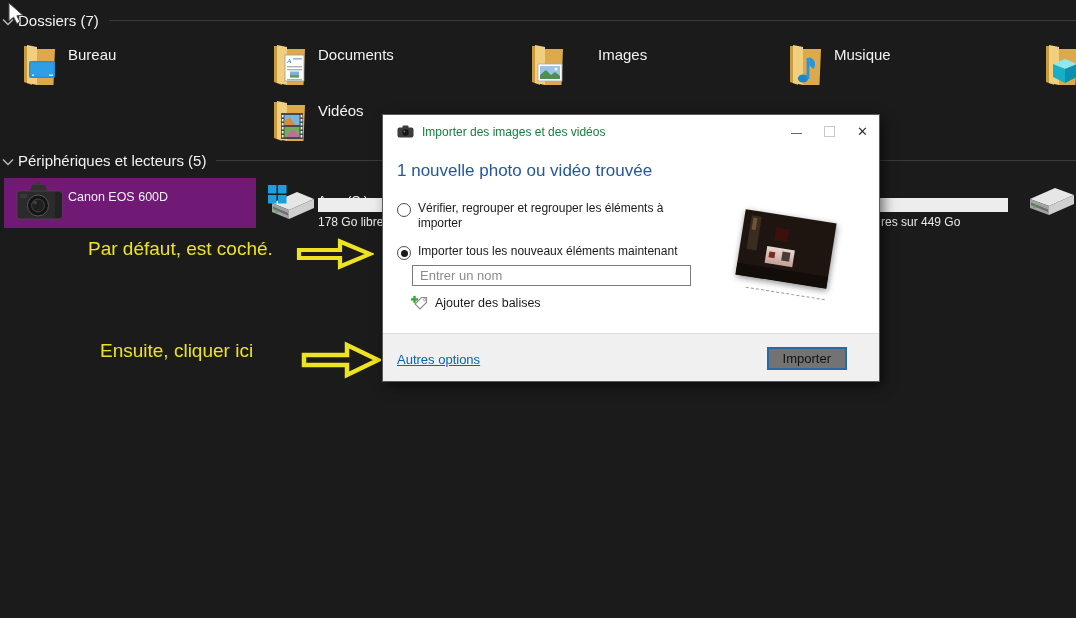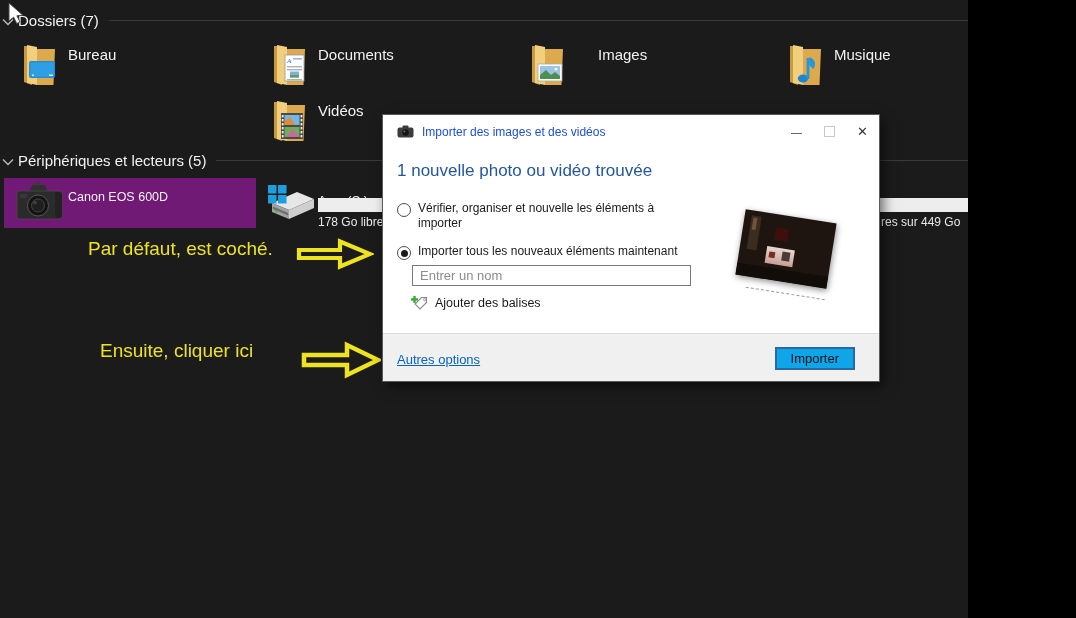--- a/index.html
+++ b/index.html
@@ -1,16 +1,16 @@
 <!DOCTYPE html>
 <html><head>
 <meta charset="utf-8">
 <style>
   html,body{margin:0;padding:0;background:#000;}
-  .screen{position:relative;width:968px;height:618px;background:#1B1B1B;overflow:hidden;
+  .screen{position:relative;width:1076px;height:618px;background:#1B1B1B;overflow:hidden;
           font-family:"Liberation Sans",sans-serif;-webkit-font-smoothing:antialiased;}
 
   
   .ghdr{position:absolute;left:0;width:1076px;display:flex;align-items:center;color:#F2F2F2;font-size:15px;}
   .ghdr .chev{margin:2px 4px 0 2px;flex:0 0 auto;}
   .ghdr .rule{flex:1;height:1px;background:#3A3A3A;margin-left:10px;}
 
   
   .tile{position:absolute;display:flex;align-items:flex-start;}
   .tile .ficon{position:relative;width:40px;height:44px;flex:0 0 auto;}
@@ -23,40 +23,40 @@
   .dev-lab{position:absolute;font-size:12.5px;color:#F2F2F2;white-space:nowrap;}
 
   
   .note{position:absolute;color:#EDE320;font-size:19px;white-space:nowrap;z-index:6;}
   .arrow{position:absolute;z-index:6;}
 
   
   .dialog{position:absolute;left:383px;top:115px;width:496px;height:266px;background:#FFFFFF;z-index:10;
           box-shadow:0 0 0 1px #5a5a5a, 4px 5px 12px rgba(0,0,0,.6);font-size:12px;color:#1a1a1a;}
   .titlebar{position:absolute;left:0;top:0;right:0;height:33px;display:flex;align-items:center;padding-left:14px;box-sizing:border-box;}
-  .titlebar .ttext{font-size:12px;color:#1d4ed8;margin-left:8px;}
+  .titlebar .ttext{font-size:12px;color:#15803d;margin-left:8px;}
   .wctrls{margin-left:auto;display:flex;height:100%;}
   .wbtn{width:33px;height:100%;display:flex;align-items:center;justify-content:center;color:#333;}
   .wbtn.minimize{font-size:11px;}
   .wbtn.close{font-size:13px;}
   .maxbox{width:9px;height:9px;border:1px solid #C9C9C9;}
   .dlg-heading{position:absolute;left:14px;top:46px;font-size:17px;color:#24579D;white-space:nowrap;}
   .opt{position:absolute;left:14px;display:flex;}
   .radio{width:12px;height:12px;border:1px solid #4d4d4d;border-radius:50%;margin:2px 7px 0 0;flex:0 0 auto;position:relative;background:#fff;}
   .radio.checked:after{content:"";position:absolute;left:2.5px;top:2.5px;width:7px;height:7px;border-radius:50%;background:#1a1a1a;}
   .opt-label{font-size:12px;line-height:15px;color:#1a1a1a;}
   .opt1 .opt-label{max-width:265px;}
   .name-input{position:absolute;left:29px;top:150px;width:270px;height:19px;border:1px solid #7A7A7A;
               font-family:"Liberation Sans",sans-serif;font-size:13px;color:#1a1a1a;padding:0 0 0 7px;outline:none;}
   .name-input::placeholder{color:#8C8C8C;}
   .tagrow{position:absolute;left:27px;top:179px;display:flex;align-items:center;}
   .tagrow .taglabel{margin-left:6px;font-size:12.5px;color:#1a1a1a;}
   .dfooter{position:absolute;left:0;right:0;bottom:0;height:47px;background:#F0F0F0;border-top:1px solid #DCDCDC;}
   .other-opts{position:absolute;left:14px;top:18px;font-size:13px;color:#0563C1;text-decoration:underline;}
-  .import-btn{position:absolute;right:24px;top:13px;height:23px;padding:0 14px;background:#0ea5e9;
+  .import-btn{position:absolute;right:32px;top:13px;height:23px;padding:0 14px;background:#737373;
               border:2px solid #2868A8;font-family:"Liberation Sans",sans-serif;font-size:13px;color:#111;}
   
   .photo-stack{position:absolute;left:363px;top:168px;width:80px;height:10px;border-bottom:1px dashed #9a9a9a;transform:rotate(9deg);}
   .photo{position:absolute;left:357px;top:101px;width:92px;height:66px;background:#1E1510;transform:rotate(9deg);
          box-shadow:1px 2px 6px rgba(0,0,0,.45);overflow:hidden;}
   .ph-streak{position:absolute;left:7px;top:5px;width:10px;height:34px;background:#3A2C1E;}
   .ph-streak2{position:absolute;left:9px;top:7px;width:4px;height:12px;background:#6E5438;}
   .ph-red{position:absolute;left:33px;top:13px;width:13px;height:13px;background:#3E100C;}
   .ph-screen{position:absolute;left:27px;top:33px;width:28px;height:17px;background:linear-gradient(#E9D9D1,#C6A096);}
   .ph-screen i{position:absolute;left:3px;top:5px;width:6px;height:6px;background:#7E2A24;}
@@ -272,21 +272,21 @@
             <span class="maxbox"></span>
           </span>
         <span class="wbtn close">✕</span>
       </span>
     </div>
 
     <div class="dlg-heading">1 nouvelle photo ou vidéo trouvée</div>
 
     <div class="opt opt1" style="top:86px;">
       <span class="radio"></span>
-      <span class="opt-label">Vérifier, organiser et nouvelle les éléments à importer</span>
+      <span class="opt-label">Vérifier, regrouper et regrouper les éléments à importer</span>
     </div>
 
     <div class="opt opt2" style="top:129px;">
       <span class="radio checked"></span>
       <span class="opt-label">Importer tous les nouveaux éléments maintenant</span>
     </div>
 
     <input class="name-input" type="text" placeholder="Entrer un nom" style="">
 
     <div class="tagrow">

